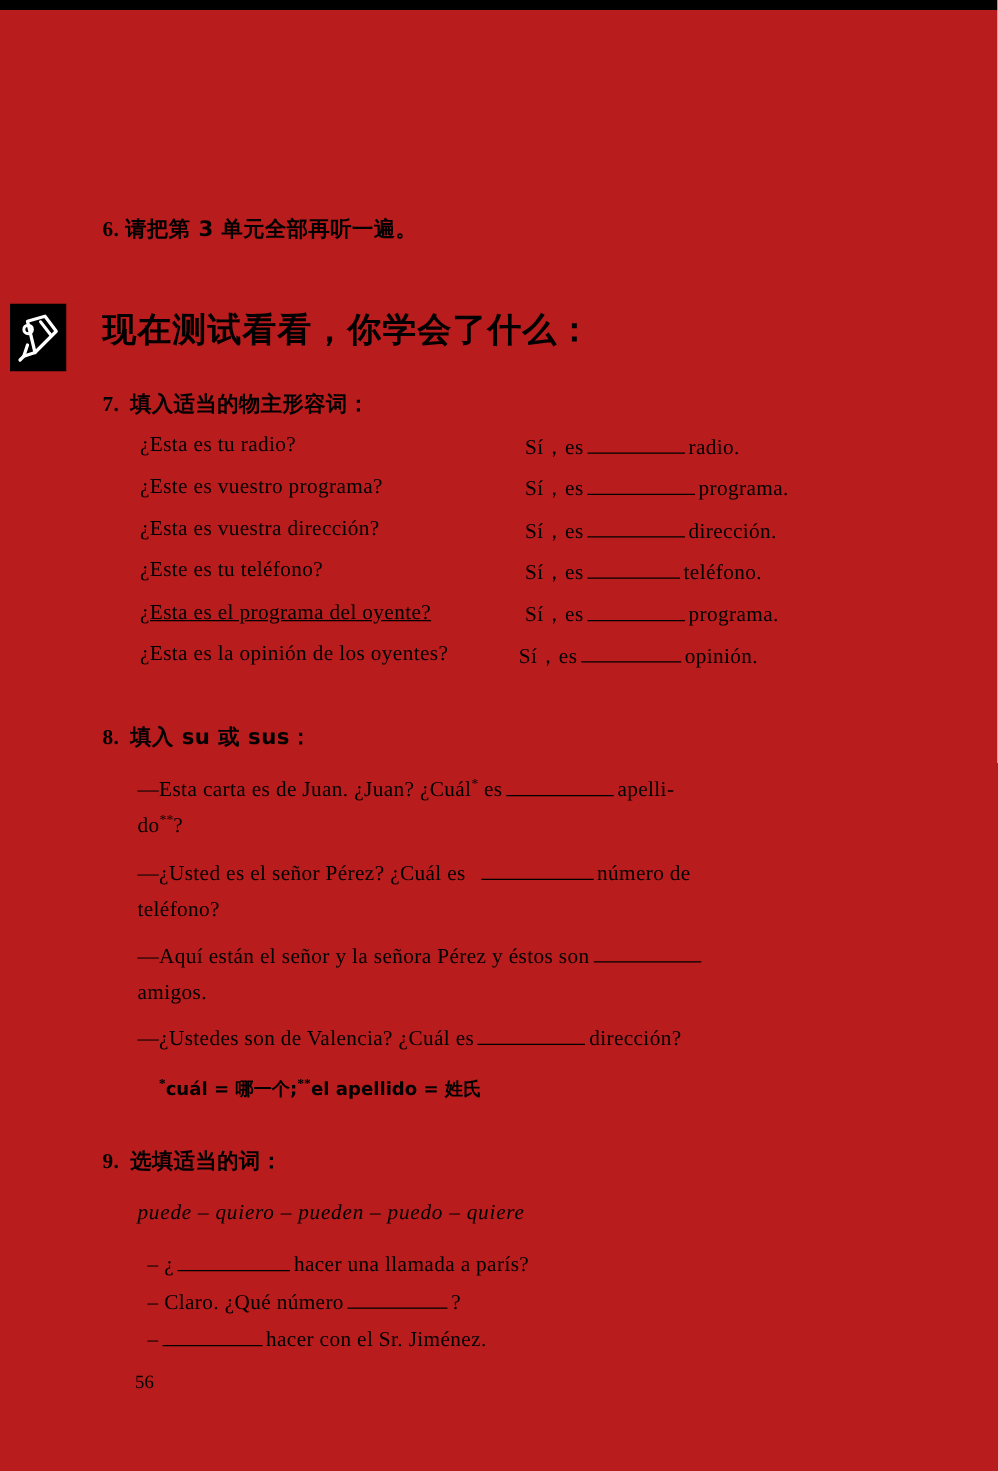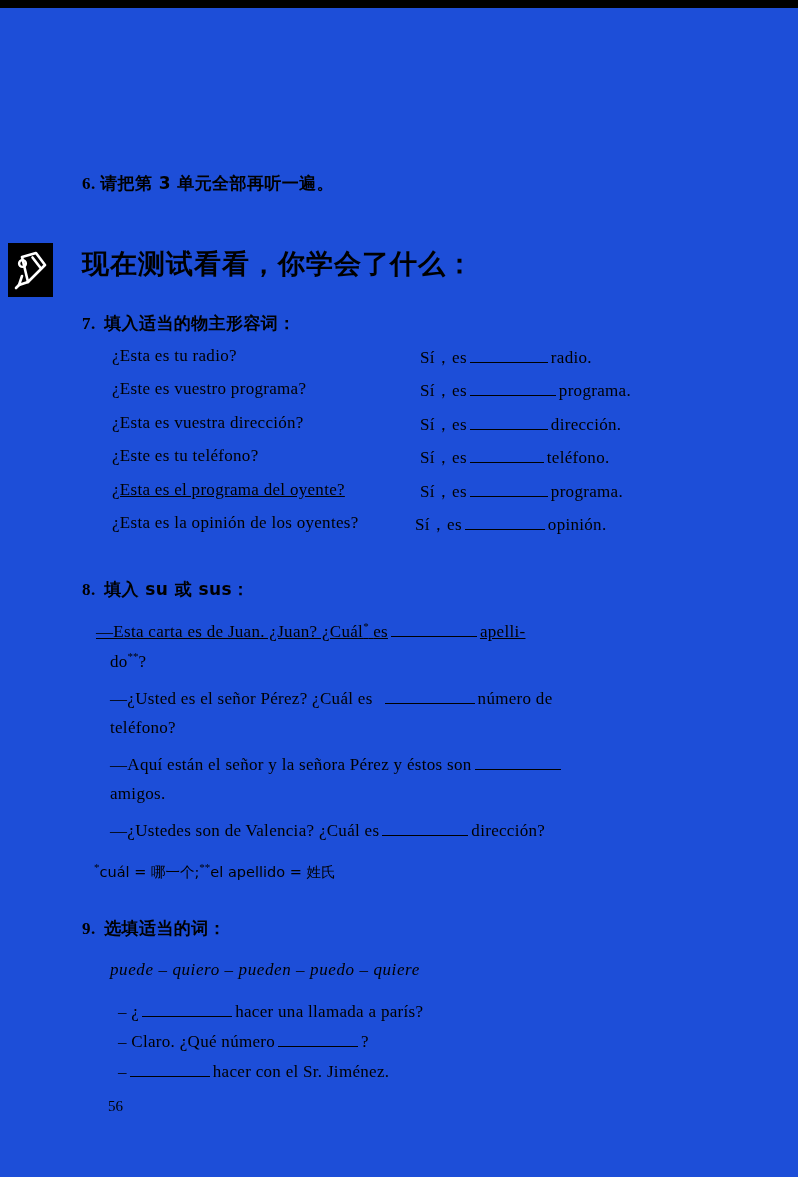--- a/index.html
+++ b/index.html
@@ -9,21 +9,21 @@
     background: #ffffff;
   }
   body {
     font-family: "Liberation Serif", "DejaVu Serif", serif;
     color: #000000;
   }
   #page {
     position: relative;
     width: 798px;
     height: 1177px;
-    background: #1d4ed8;
+    background: #b91c1c;
     overflow: hidden;
   }
   
   #scan-top-band {
     position: absolute;
     left: 0;
     top: 0;
     width: 798px;
     height: 8px;
     background: #000000;
@@ -169,21 +169,21 @@
   <div class="abs es q7-left" style="top:513px;">¿Esta es la opinión de los oyentes?</div>
   <div class="abs es" style="left:415px; top:513px;">
     <span>Sí，es</span><span class="blank b80"></span><span>opinión.</span>
   </div>
 
   <div class="abs ex-heading" style="left:82px; top:578px;">
     <span class="ex-num">8.</span>
     <span class="cjk" style="margin-left:4px;">填入 su 或 sus：</span>
   </div>
 
-  <div class="abs es" style="left:96px; top:620px;text-decoration:underline;">
+  <div class="abs es" style="left:110px; top:620px;">
     <span>—Esta carta es de Juan.  ¿Juan? ¿Cuál</span><span class="sup">*</span>
     <span>es</span><span class="blank b86"></span><span>apelli-</span>
   </div>
   <div class="abs es" style="left:110px; top:650px;">
     <span>do</span><span class="sup">**</span><span>?</span>
   </div>
 
   <div class="abs es" style="left:110px; top:687px;">
     <span>—¿Usted es el señor Pérez? ¿Cuál es</span><span class="blank b90" style="margin-left:12px;"></span><span>número de</span>
   </div>
@@ -191,21 +191,21 @@
 
   <div class="abs es" style="left:110px; top:753px;">
     <span>—Aquí están el señor y la señora Pérez y éstos son</span><span class="blank b86"></span>
   </div>
   <div class="abs es" style="left:110px; top:784px;">amigos.</div>
 
   <div class="abs es" style="left:110px; top:819px;">
     <span>—¿Ustedes son de Valencia? ¿Cuál es</span><span class="blank b86"></span><span>dirección?</span>
   </div>
 
-  <div class="abs footnote" style="left:94px; top:861px;">
+  <div class="abs footnote" style="left:127px; top:861px;font-weight:bold;">
     <span class="sup">*</span><span class="fn-cjk">cuál = 哪一个;</span><span class="sup">**</span><span class="fn-cjk">el apellido = 姓氏</span>
   </div>
 
   <div class="abs ex-heading" style="left:82px; top:917px;">
     <span class="ex-num">9.</span>
     <span class="cjk" style="margin-left:4px;">选填适当的词：</span>
   </div>
 
   <div class="abs es es-ital" style="left:110px; top:960px; letter-spacing:0.6px;">puede  –  quiero  –  pueden  –  puedo  –  quiere</div>
 

